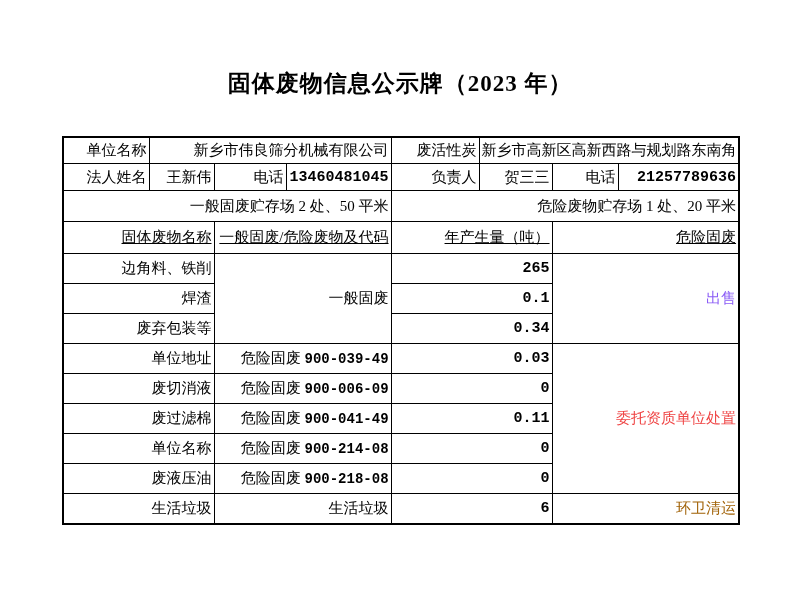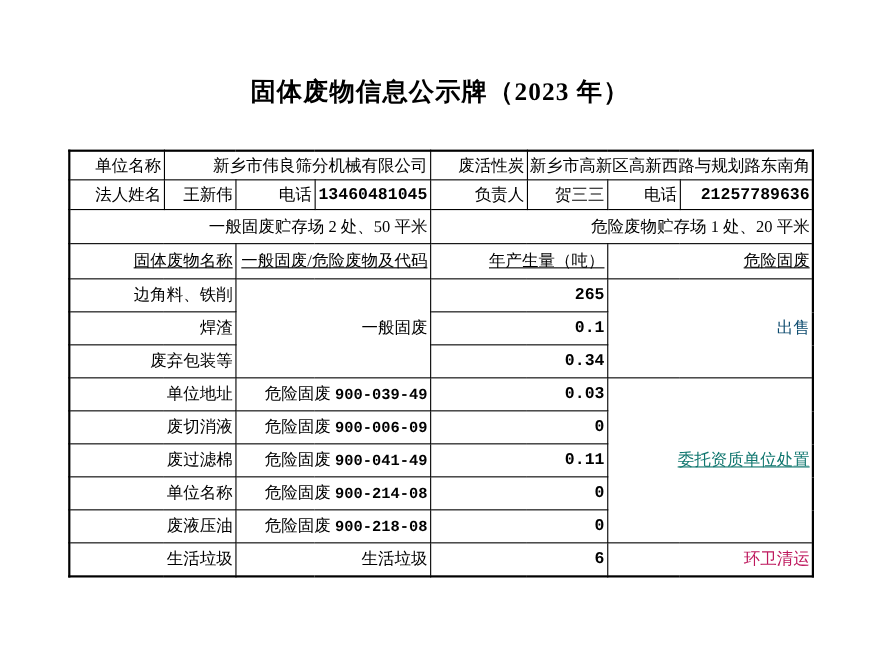--- a/index.html
+++ b/index.html
@@ -75,36 +75,36 @@
       <td colspan="2">固体废物名称</td>
       <td colspan="2">一般固废/危险废物及代码</td>
       <td colspan="2">年产生量（吨）</td>
       <td colspan="2">危险固废</td>
     </tr>
 
     <tr class="dr">
       <td colspan="2">边角料、铁削</td>
       <td colspan="2" rowspan="3">一般固废</td>
       <td colspan="2" class="num">265</td>
-      <td colspan="2" rowspan="3" class="blue" style="color: #0c4a6e;">出售</td>
+      <td colspan="2" rowspan="3" class="blue" style="color: #8b5cf6;">出售</td>
     </tr>
     <tr class="dr">
       <td colspan="2">焊渣</td>
       <td colspan="2" class="num">0.1</td>
     </tr>
     <tr class="dr">
       <td colspan="2">废弃包装等</td>
       <td colspan="2" class="num">0.34</td>
     </tr>
 
     <tr class="dr">
       <td colspan="2">单位地址</td>
       <td colspan="2"><span>危险固废</span> <span class="num">900-039-49</span></td>
       <td colspan="2" class="num">0.03</td>
-      <td colspan="2" rowspan="5" class="blue" style="color: #0f766e; text-decoration: underline;">委托资质单位处置</td>
+      <td colspan="2" rowspan="5" class="blue" style="color: #ef4444;">委托资质单位处置</td>
     </tr>
     <tr class="dr">
       <td colspan="2">废切消液</td>
       <td colspan="2"><span>危险固废</span> <span class="num">900-006-09</span></td>
       <td colspan="2" class="num">0</td>
     </tr>
     <tr class="dr">
       <td colspan="2">废过滤棉</td>
       <td colspan="2"><span>危险固废</span> <span class="num">900-041-49</span></td>
       <td colspan="2" class="num">0.11</td>
@@ -117,18 +117,18 @@
     <tr class="dr">
       <td colspan="2">废液压油</td>
       <td colspan="2"><span>危险固废</span> <span class="num">900-218-08</span></td>
       <td colspan="2" class="num">0</td>
     </tr>
 
     <tr class="dr">
       <td colspan="2">生活垃圾</td>
       <td colspan="2">生活垃圾</td>
       <td colspan="2" class="num">6</td>
-      <td colspan="2" class="blue" style="color: #be185d;">环卫清运</td>
+      <td colspan="2" class="blue" style="color: #a16207;">环卫清运</td>
     </tr>
   </tbody>
     </table>
 
 </div>
 
 </body></html>

